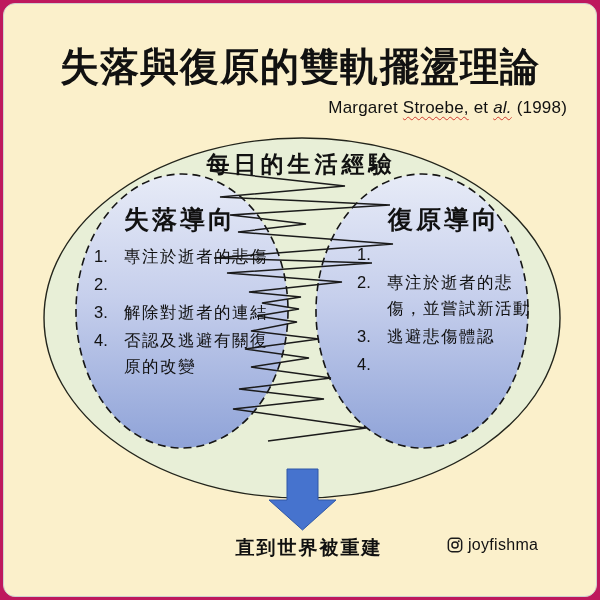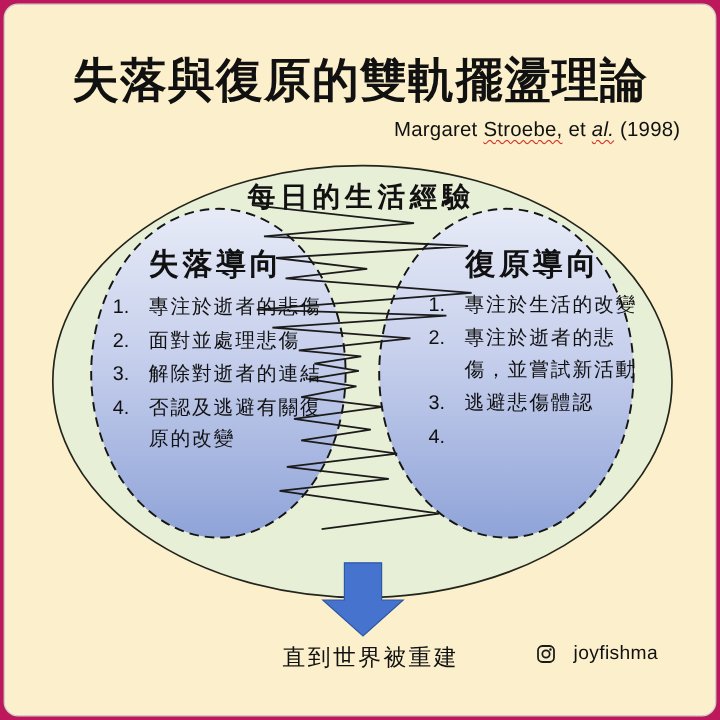--- a/index.html
+++ b/index.html
@@ -42,25 +42,25 @@
   .list.left{left:94px;top:243px;}
   .list.right{left:357px;top:241px;}
   .li-row{
     display:flex;align-items:flex-start;
     font-size:16.5px;line-height:26px;margin-bottom:2px;font-weight:500;
   }
   .li-num{flex:none;width:30px;letter-spacing:0;}
   .li-text{width:150px;letter-spacing:1.5px;}
   .arrow-label{
     position:absolute;top:535px;left:309px;transform:translateX(-50%);
-    font-size:19px;font-weight:400;letter-spacing:2px;white-space:nowrap;
+    font-size:19px;font-weight:700;letter-spacing:2px;white-space:nowrap;
   }
   .footer{
     position:absolute;top:536px;left:447px;
-    display:flex;align-items:center;gap:15px;
+    display:flex;align-items:center;gap:5px;
     font-size:16px;font-weight:500;letter-spacing:.3px;
   }
   .ig-icon{width:16px;height:16px;display:block;}
 </style>
 </head>
 <body>
 
 <div class="canvas">
   <div class="panel"></div>
 
@@ -88,35 +88,33 @@
   <div class="oval-title left">失落導向</div>
   <div class="oval-title right">復原導向</div>
 
   <div id="left-list" class="list left">
       <div class="li-row">
         <span class="li-num">1.</span>
         <span class="li-text">專注於逝者的悲傷</span>
       </div>
       <div class="li-row">
         <span class="li-num">2.</span>
-        <span class="li-text">面對並處理悲傷</span>
       </div>
       <div class="li-row">
         <span class="li-num">3.</span>
         <span class="li-text">解除對逝者的連結</span>
       </div>
       <div class="li-row">
         <span class="li-num">4.</span>
         <span class="li-text">否認及逃避有關復原的改變</span>
       </div>
     </div>
   <div id="right-list" class="list right">
       <div class="li-row">
         <span class="li-num">1.</span>
-        <span class="li-text">專注於生活的改變</span>
       </div>
       <div class="li-row">
         <span class="li-num">2.</span>
         <span class="li-text">專注於逝者的悲傷，並嘗試新活動</span>
       </div>
       <div class="li-row">
         <span class="li-num">3.</span>
         <span class="li-text">逃避悲傷體認</span>
       </div>
       <div class="li-row">

